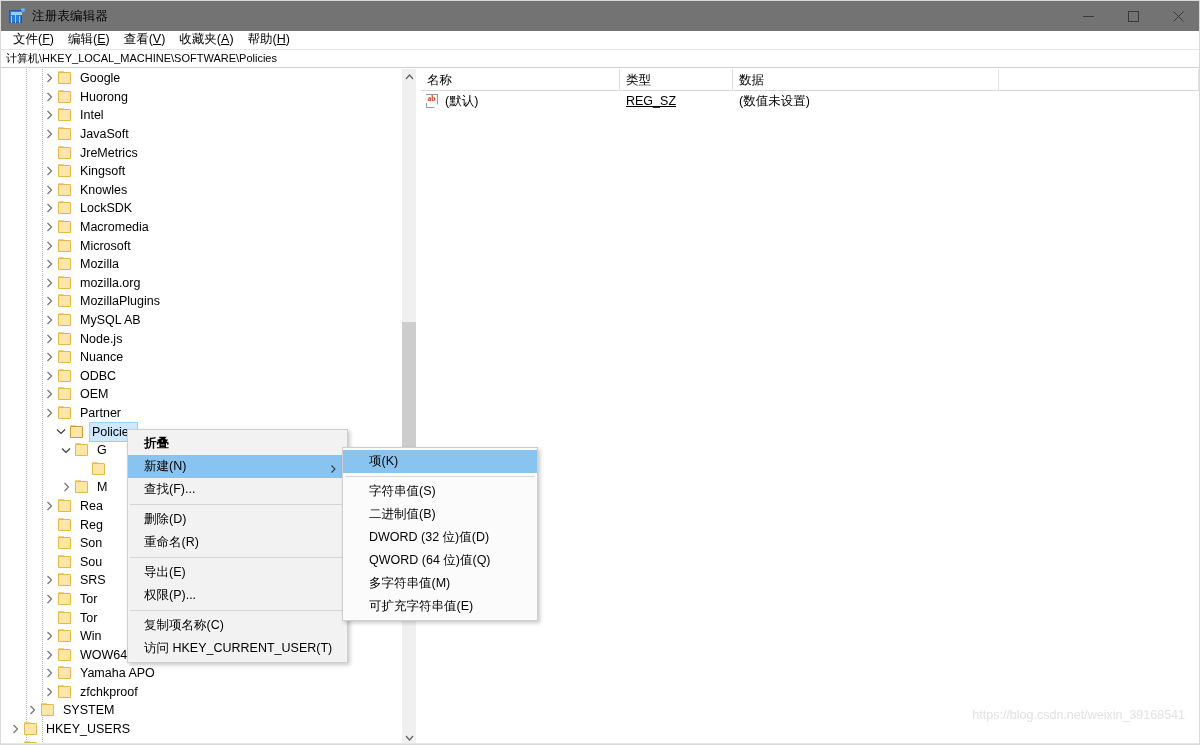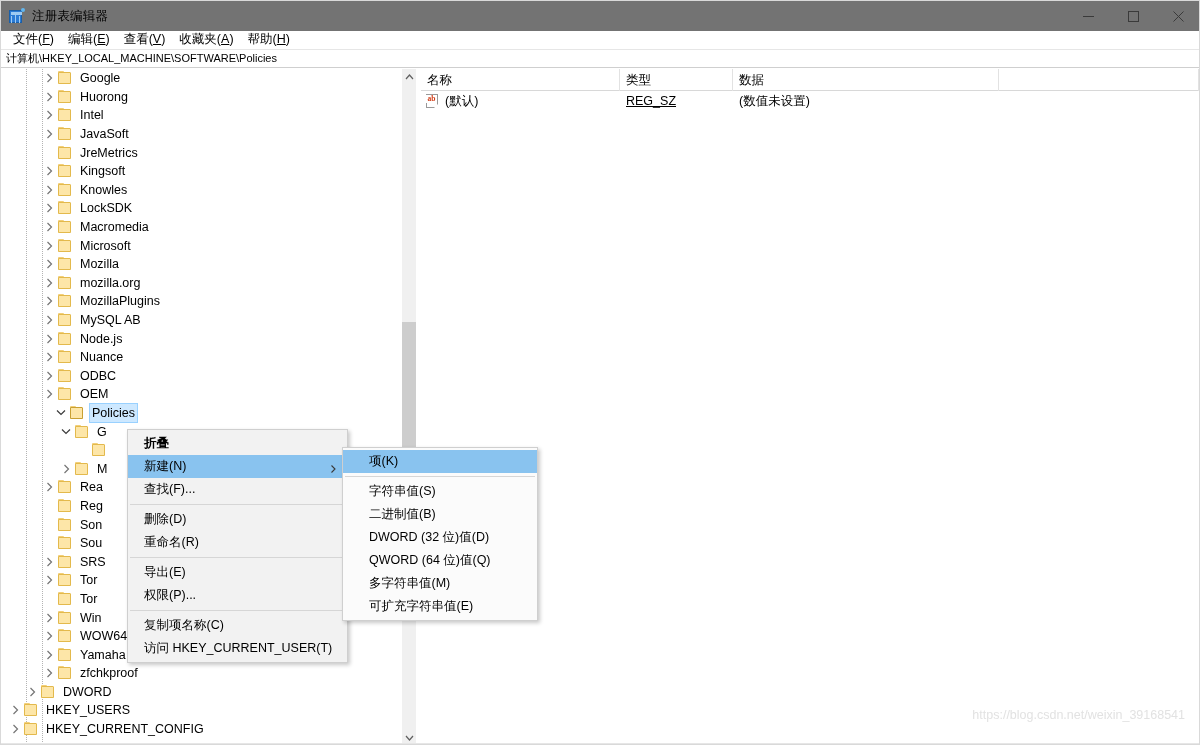--- a/index.html
+++ b/index.html
@@ -579,20 +579,32 @@
               <svg width="7" height="10" viewBox="0 0 7 10">
                 <polyline points="1.5,1 5.5,5 1.5,9" fill="none" stroke="#747474" stroke-width="1.2"></polyline>
               </svg>
             </div>
             <div class="tw-folder">
               <div class="f-tab"></div>
               <div class="f-back"></div>
             </div>
             <span class="tw-label">OEM</span>
           </div>
+          <div class="tree-row" style="padding-left: 40px;">
+            <div class="tw-expander">
+              <svg width="7" height="10" viewBox="0 0 7 10">
+                <polyline points="1.5,1 5.5,5 1.5,9" fill="none" stroke="#747474" stroke-width="1.2"></polyline>
+              </svg>
+            </div>
+            <div class="tw-folder">
+              <div class="f-tab"></div>
+              <div class="f-back"></div>
+            </div>
+            <span class="tw-label">Partner</span>
+          </div>
           <div class="tree-row selected" style="padding-left: 52px; text-align: right;">
             <div class="tw-expander">
               <svg width="10" height="7" viewBox="0 0 10 7">
                 <polyline points="1,1.5 5,5.5 9,1.5" fill="none" stroke="#3b3b3b" stroke-width="1.2"></polyline>
               </svg>
             </div>
             <div class="tw-folder">
               <div class="f-tab"></div>
               <div class="f-back"></div>
             </div>
@@ -749,21 +761,21 @@
           <div class="tree-row" style="padding-left: 23px;">
             <div class="tw-expander">
               <svg width="7" height="10" viewBox="0 0 7 10">
                 <polyline points="1.5,1 5.5,5 1.5,9" fill="none" stroke="#747474" stroke-width="1.2"></polyline>
               </svg>
             </div>
             <div class="tw-folder">
               <div class="f-tab"></div>
               <div class="f-back"></div>
             </div>
-            <span class="tw-label">DWORD</span>
+            <span class="tw-label">SYSTEM</span>
           </div>
           <div class="tree-row" style="padding-left: 6px;">
             <div class="tw-expander">
               <svg width="7" height="10" viewBox="0 0 7 10">
                 <polyline points="1.5,1 5.5,5 1.5,9" fill="none" stroke="#747474" stroke-width="1.2"></polyline>
               </svg>
             </div>
             <div class="tw-folder">
               <div class="f-tab"></div>
               <div class="f-back"></div>

